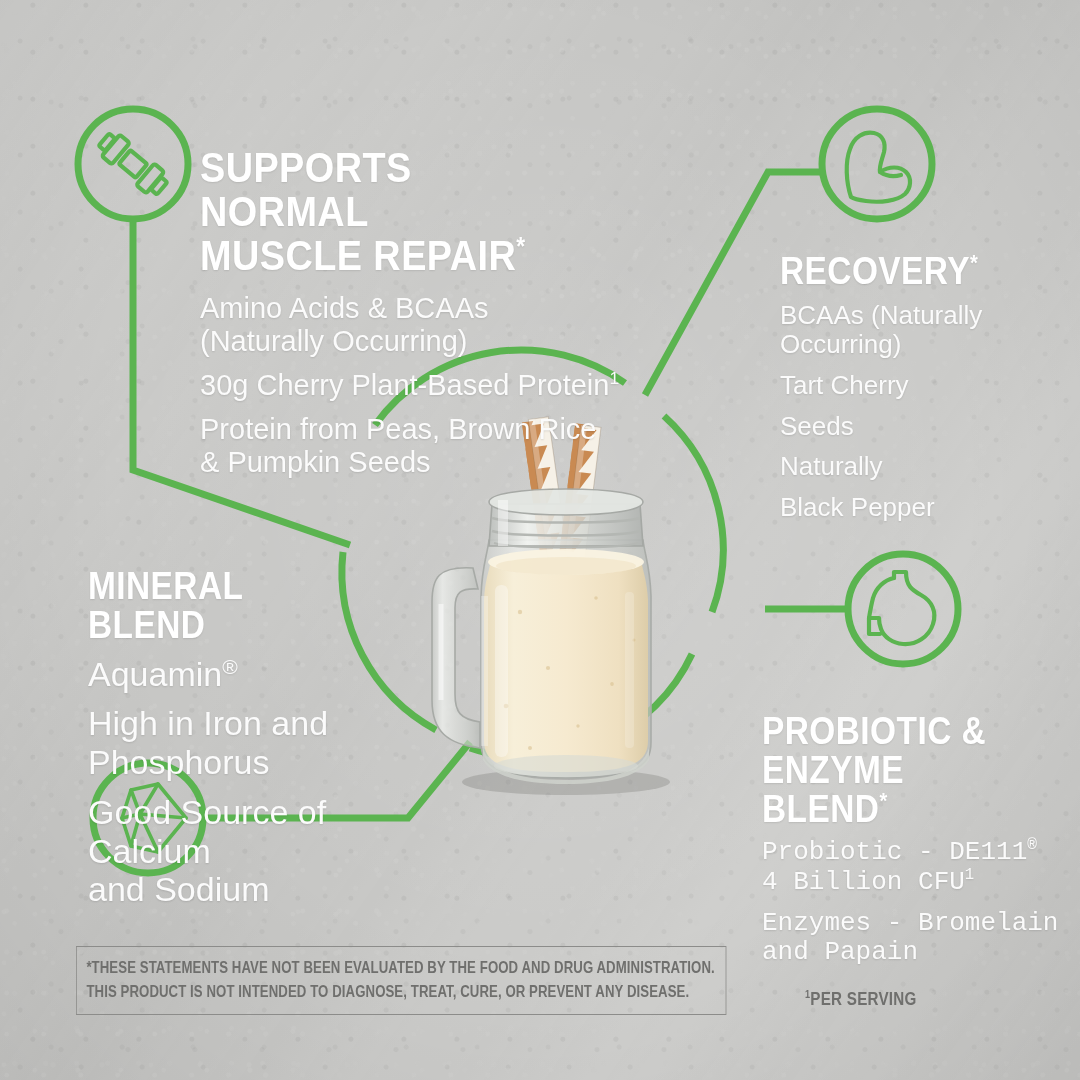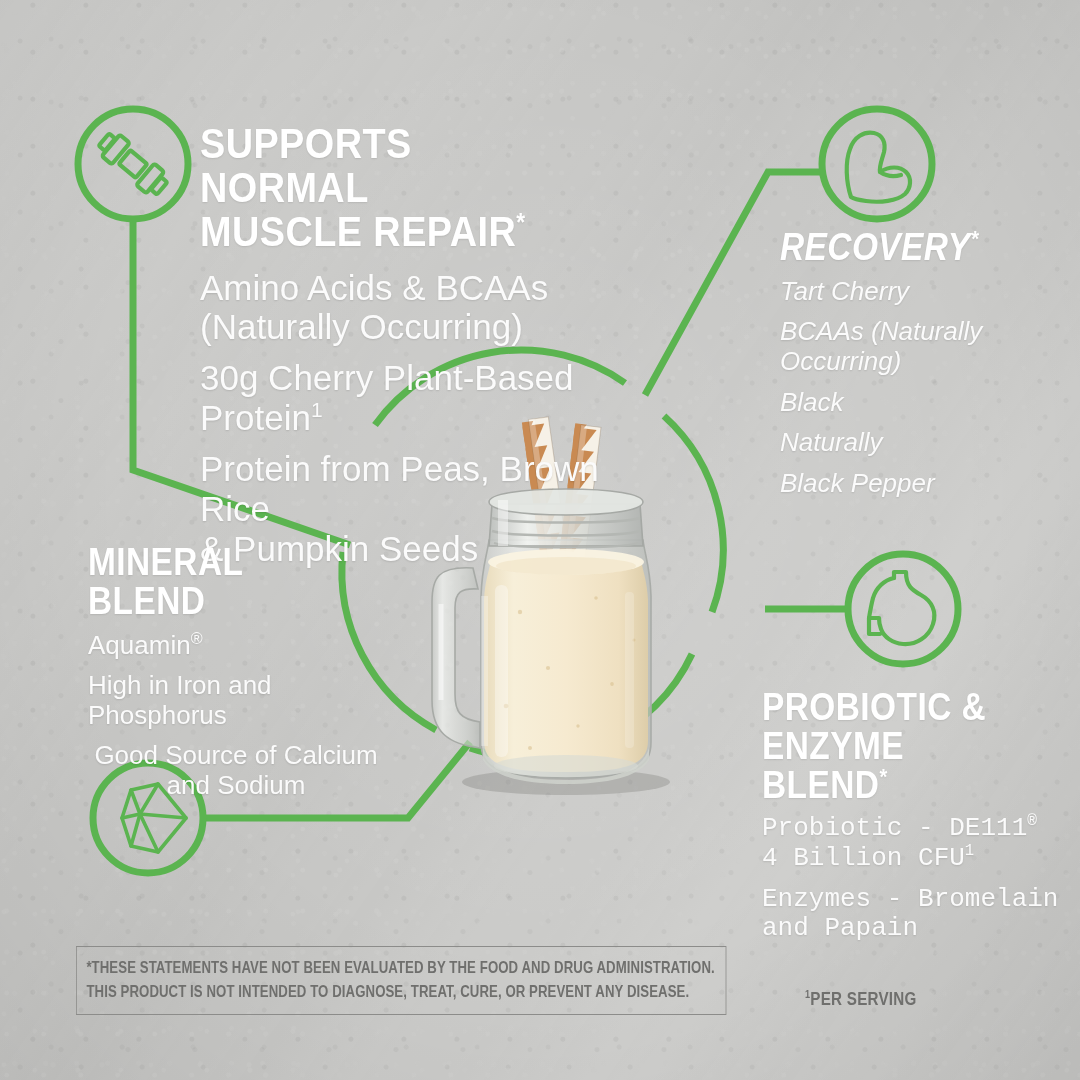--- a/index.html
+++ b/index.html
@@ -28,21 +28,21 @@
     mix-blend-mode:multiply;
   }
   #vig{
     position:absolute;inset:0;pointer-events:none;
     background:radial-gradient(ellipse at 50% 45%, rgba(255,255,255,.12) 0%, rgba(255,255,255,0) 55%, rgba(0,0,0,.06) 100%);
   }
   svg.layer{position:absolute;left:0;top:0;width:1080px;height:1080px;overflow:visible;}
   #lines{z-index:2;}
   #jarlayer{z-index:3;}
   #icons{z-index:6;}
-  .txt{position:absolute;z-index:7;color:#ffffff;}
+  .txt{position:absolute;z-index:7;color:#ffffff;margin-top:24px;}
   .head{
     font-weight:700;
     font-stretch:condensed;
     letter-spacing:.5px;
     line-height:1.02;
     text-transform:uppercase;
     transform:scaleX(.88);
     text-shadow:0 1px 2px rgba(0,0,0,.10);
   }
   .body{
@@ -52,30 +52,30 @@
     text-shadow:0 1px 2px rgba(0,0,0,.12);
   }
   .body p{margin:0 0 11px 0;}
   .body p:last-child{margin-bottom:0;}
   sup{font-size:.6em;vertical-align:super;line-height:0;}
   .reg{font-size:.62em;vertical-align:super;line-height:0;}
 
   
   #blk-muscle{left:200px;top:122px;width:430px;}
   #blk-muscle .head{font-size:43px;transform-origin:left top;}
-  #blk-muscle .body{font-size:35px;margin-top:14px;width:420px;}
-
-  #blk-recovery{left:780px;top:228px;width:262px;font-style:italic;}
+  #blk-muscle .body{font-size:29px;margin-top:14px;width:420px;}
+
+  #blk-recovery{left:780px;top:228px;width:262px;}
   #blk-recovery .head{font-size:38px;transform-origin:left top;}
   #blk-recovery .body{font-size:26px;margin-top:10px;}
 
   #blk-mineral{left:88px;top:543px;width:310px;}
   #blk-mineral .head{font-size:38px;transform-origin:left top;}
-  #blk-mineral .body{font-size:26px;margin-top:10px;}
-  #blk-mineral .body p.ralign{text-align:center;width:296px;}
+  #blk-mineral .body{font-size:34px;margin-top:10px;}
+  #blk-mineral .body p.ralign{text-align:left;width:296px;}
 
   #blk-probiotic{left:762px;top:688px;width:300px;}
   #blk-probiotic .head{font-size:38px;transform-origin:left top;}
   #blk-probiotic .body{font-size:26px;margin-top:10px;font-family:Liberation Mono, monospace;}
 
   
   #footer{position:absolute;z-index:7;left:68px;top:946px;width:960px;
           display:flex;align-items:flex-start;gap:36px;padding-left:8px;}
   #disclaimer-box{
     border:1.5px solid #8c8c8a;
@@ -329,23 +329,23 @@
       <p><span>30g Cherry Plant-Based Protein</span><sup>1</sup></p>
       <p><span>Protein from Peas, Brown Rice<br>&amp; Pumpkin Seeds</span></p>
     </div>
   </div>
 
   <div class="txt" id="blk-recovery">
     <div class="head">
       <span>RECOVERY</span><sup>*</sup>
     </div>
     <div class="body">
+      <p>BCAAs (Naturally<br>Occurring)</p>
       <p>Tart Cherry</p>
-      <p>BCAAs (Naturally<br>Occurring)</p>
-      <p>Black</p>
+      <p>Seeds</p>
       <p>Naturally</p>
       <p>Black Pepper</p>
     </div>
   </div>
 
   <div class="txt" id="blk-mineral">
     <div class="head">
       <span>MINERAL</span><br>
       <span>BLEND</span>
     </div>

